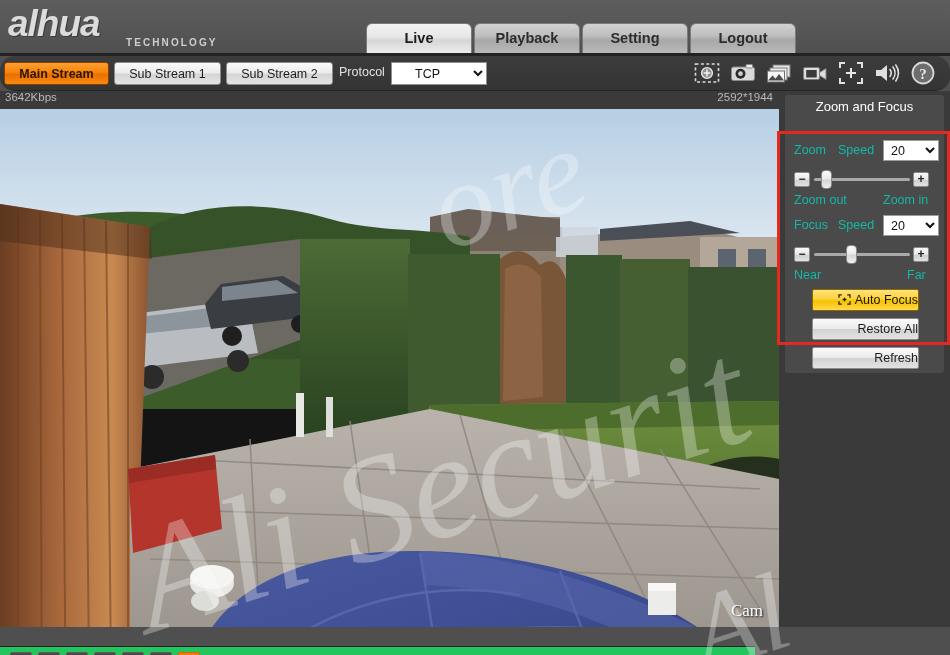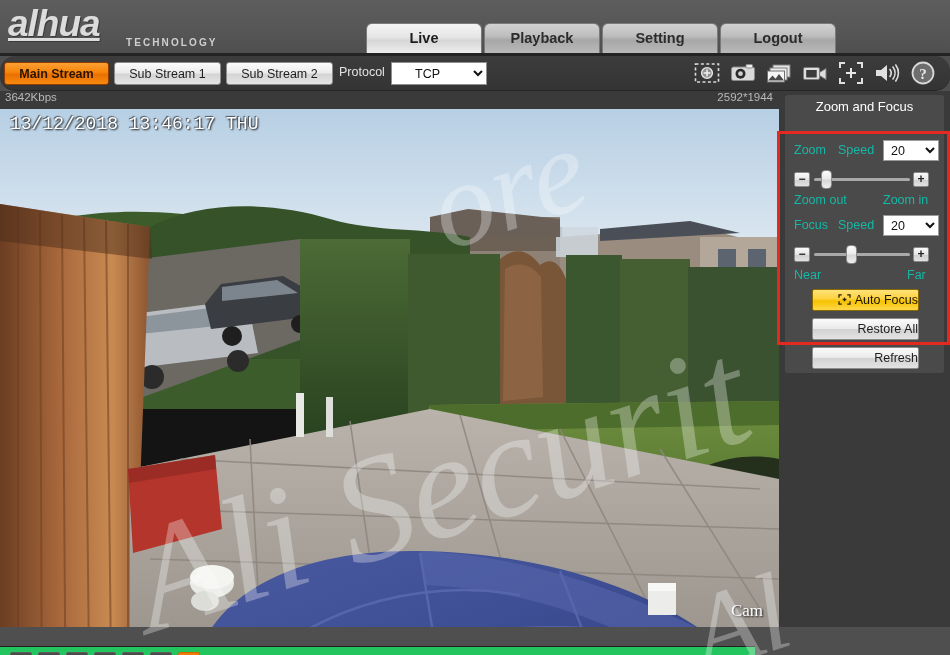--- a/index.html
+++ b/index.html
@@ -28,36 +28,35 @@
   }
   .logo-text {
     font-size: 37px;
     font-weight: bold;
     font-style: italic;
     letter-spacing: -1px;
     color: #dcdcdc;
     line-height: 40px;
     text-shadow: 1px 1px 0 #3a3a3a;
     user-select: none;
-    text-decoration: underline;
   }
   .logo-sub {
     position: absolute;
     left: 118px; top: 33px;
     font-size: 10px;
     letter-spacing: 2.1px;
     font-weight: bold;
     color: #cfcfcf;
   }
   .nav {
     position: absolute; left: 366px; top: 23px;
     display: flex; gap: 2px;
   }
   .nav-btn {
-    width: 116px; height: 30px;
+    width: 106px; height: 30px;
     line-height: 29px;
     text-align: center;
     font-size: 14.5px;
     font-weight: bold;
     color: #2c2c2c;
     border: 1px solid #7a7a7a;
     border-bottom: none;
     border-radius: 6px 6px 0 0;
     background: linear-gradient(180deg,#d2d2d2 0%,#bdbdbd 42%,#a7a7a7 55%,#b9b9b9 100%);
     cursor: pointer;
@@ -499,21 +498,20 @@
           <path d="M560 462 L620 620"></path>
         </g>
         <path d="M420 442 C520 446 620 480 700 520 L690 560 C610 510 520 480 425 476Z" fill="#5967ad" opacity=".55"></path>
 
         <rect x="648" y="480" width="28" height="26" fill="#ececea"></rect>
         <rect x="648" y="474" width="28" height="8" fill="#f7f7f5"></rect>
 
         <rect x="0" y="0" width="779" height="518" fill="none"></rect>
       </svg>
 
-      <div class="osd-time">13/12/2018 13:46:17 THU</div>
       <div class="osd-cam">Cam</div>
     </div>
   </div>
 
   <div class="panel">
     <div class="panel-head">Zoom and Focus</div>
 
     <div class="panel-body">
 
       <div class="row-label" style="left:9px; top:24px;">Zoom</div>

